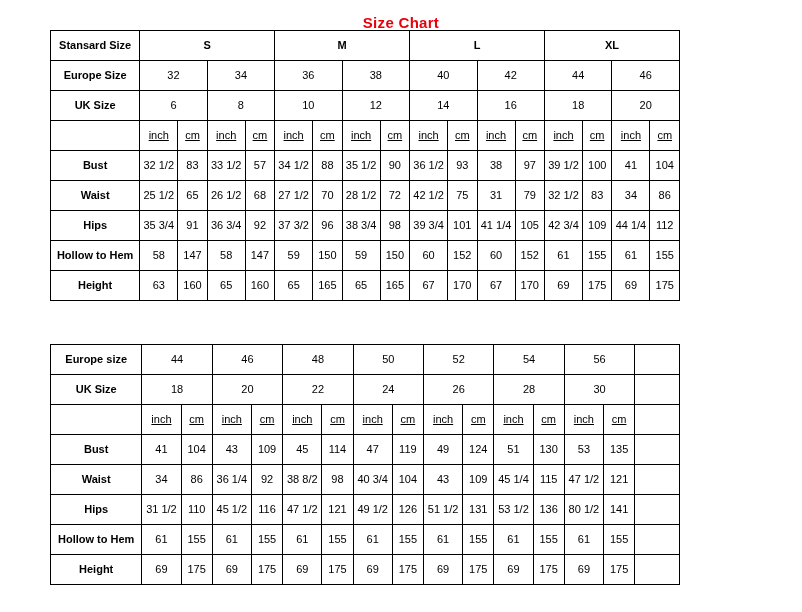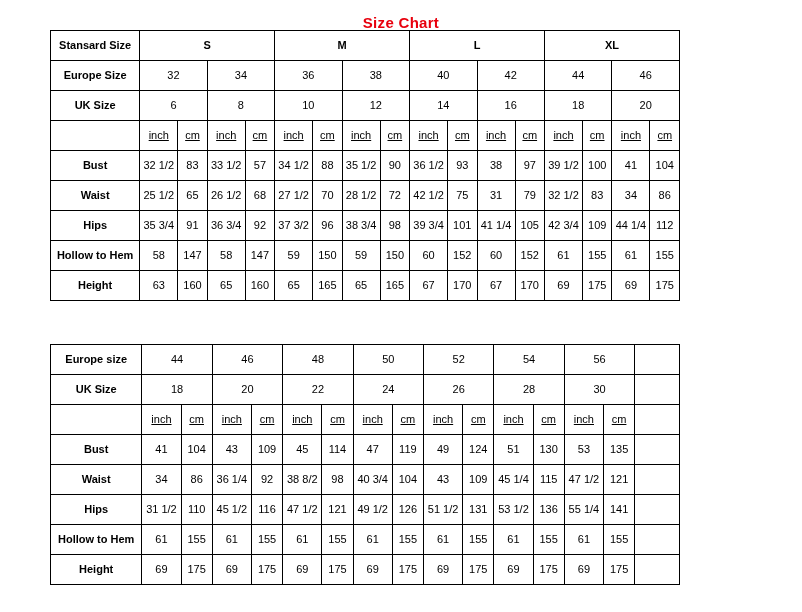--- a/index.html
+++ b/index.html
@@ -379,21 +379,21 @@
           <td>45 1/2</td>
           <td>116</td>
           <td>47 1/2</td>
           <td>121</td>
           <td>49 1/2</td>
           <td>126</td>
           <td>51 1/2</td>
           <td>131</td>
           <td>53 1/2</td>
           <td>136</td>
-          <td>55 1/4</td>
+          <td>80 1/2</td>
           <td>141</td>
           <td class="blank"></td>
         </tr>
 
         <tr>
           <td class="rowhead">Hollow to Hem</td>
           <td>61</td>
           <td>155</td>
           <td>61</td>
           <td>155</td>

